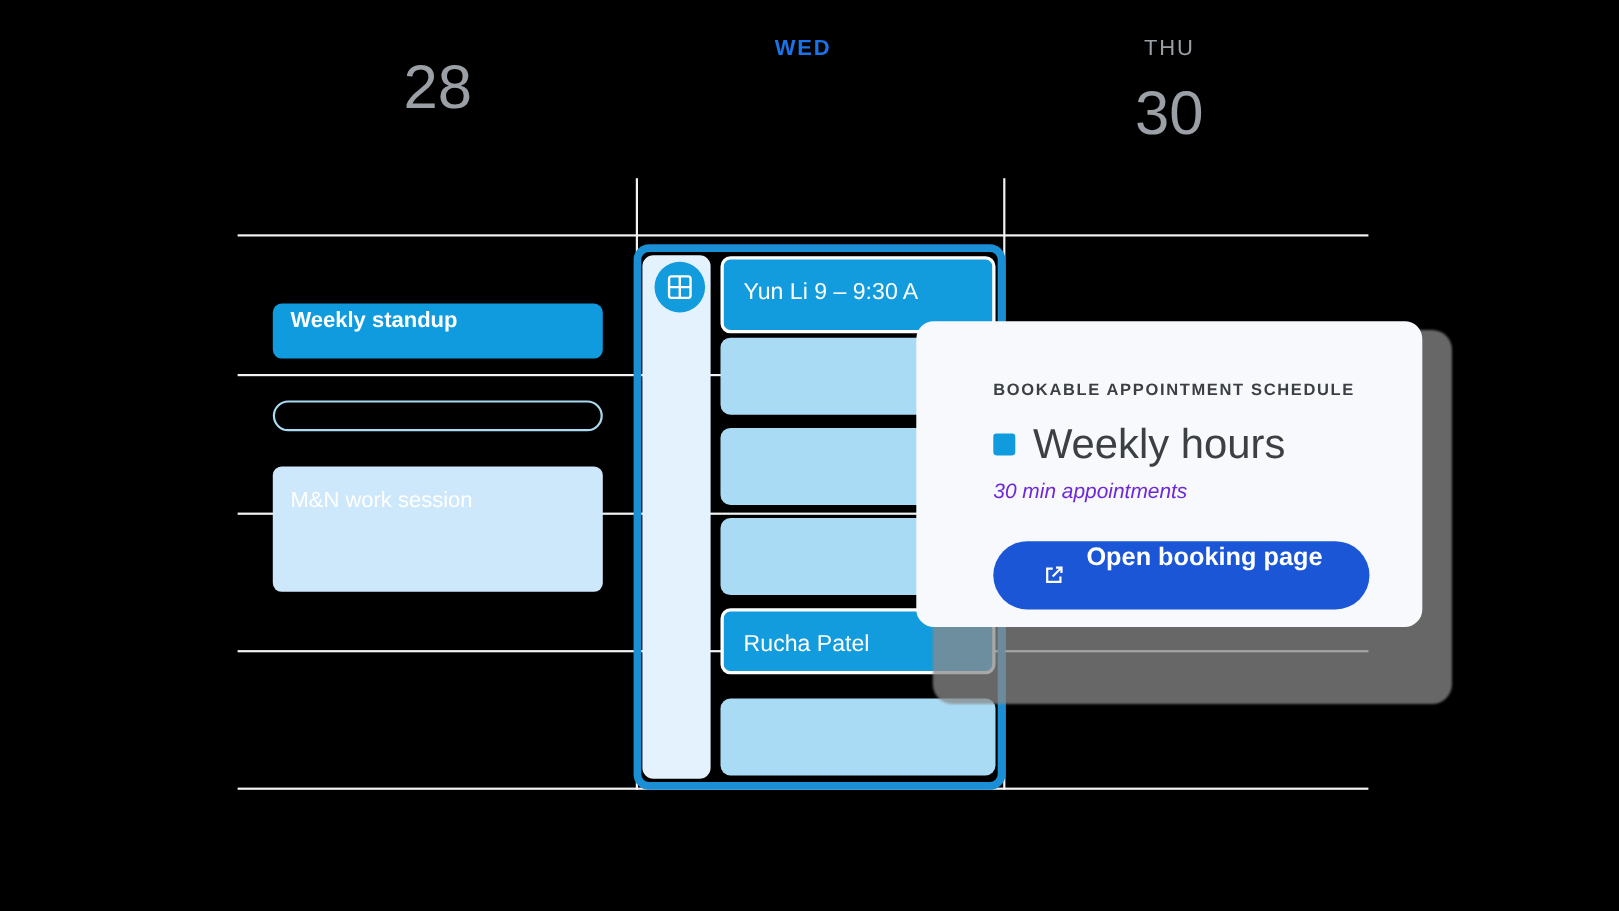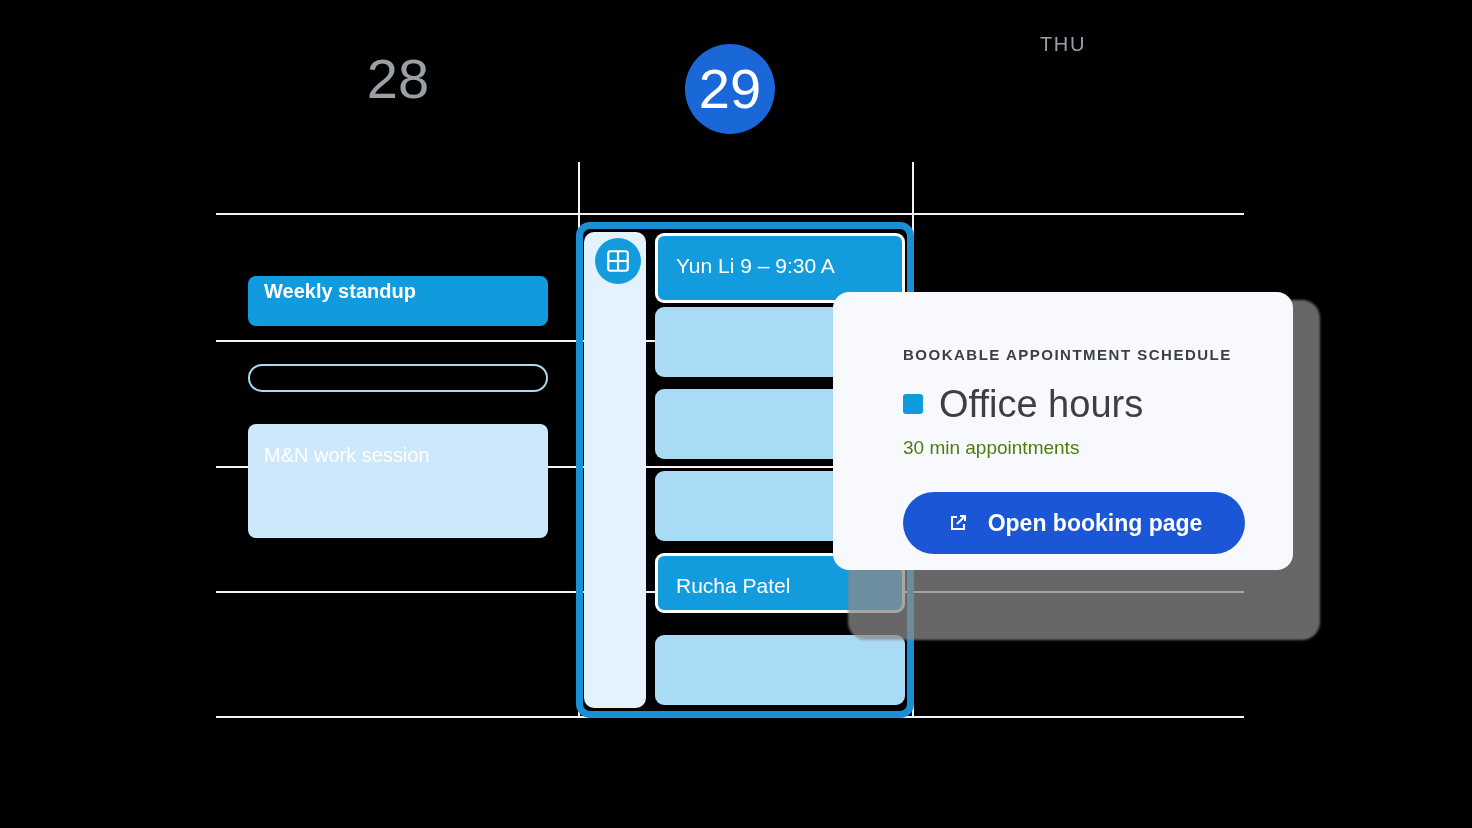--- a/index.html
+++ b/index.html
@@ -214,38 +214,38 @@
     flex: 0 0 auto;
   }
   #card-title {
     font-size: 38px;
     font-weight: 400;
     color: #3c4043;
     line-height: 44px;
   }
   #card-subtitle {
     font-size: 19px;
-    color: #4d7c0f;
+    color: #6d28d9;
     line-height: 24px;
     margin-top: 10px;
     margin-left: 0;
+    font-style: italic;
   }
   #open-booking-btn {
     margin-top: 32px;
     width: 342px;
     height: 62px;
     border-radius: 31px;
     background: #1a56d6;
     border: none;
     color: #ffffff;
     font-size: 23px;
     font-weight: 700;
     font-family: "Liberation Sans", sans-serif;
     display: flex;
-    align-items: center;
     justify-content: center;
     gap: 18px;
     cursor: pointer;
   }
   #see-all-link {
     display: inline-block;
     margin-top: 24px;
     font-size: 21px;
     font-weight: 700;
     color: #1a56d6;
@@ -256,27 +256,26 @@
 </head>
 <body>
 
 <div id="stage">
 
   <div class="day-header" id="hdr-tue">
     <div class="dnum">28</div>
   </div>
 
   <div class="day-header is-today" id="hdr-wed">
-    <div class="today-pill">
-      <div class="dnum">29</div>
-    </div>
+    <div class="dow">WED</div>
   </div>
 
   <div class="day-header" id="hdr-thu">
     <div class="dow">THU</div>
+    <div class="dnum">30</div>
   </div>
 
   <div class="vline" style="left:578px; top:162px; height:556px;"></div>
   <div class="vline" style="left:912px; top:162px; height:556px;"></div>
 
   <div class="hline" style="top:213px;"></div>
   <div class="hline" style="top:340px;"></div>
   <div class="hline" style="top:466px;"></div>
   <div class="hline" style="top:591px;"></div>
   <div class="hline" style="top:716px;"></div>
@@ -324,21 +323,21 @@
     <span></span>
   </div>
 
   <div id="booking-card-shadow"></div>
 
   <div id="booking-card">
     <div id="card-eyebrow">BOOKABLE APPOINTMENT SCHEDULE</div>
 
     <div id="card-title-row">
       <div id="card-color-chip"></div>
-      <div id="card-title">Office hours</div>
+      <div id="card-title">Weekly hours</div>
     </div>
 
     <div id="card-subtitle">30 min appointments</div>
 
     <button id="open-booking-btn">
       <span style="display:flex;align-items:center;">
         <svg width="24" height="24" viewBox="0 0 24 24" aria-hidden="true">
           <path d="M5 5h6v2H7v10h10v-4h2v6H5V5z" fill="#ffffff"></path>
           <path d="M14 4h6v6h-2V7.4l-6.3 6.3-1.4-1.4L16.6 6H14V4z" fill="#ffffff"></path>
         </svg>

